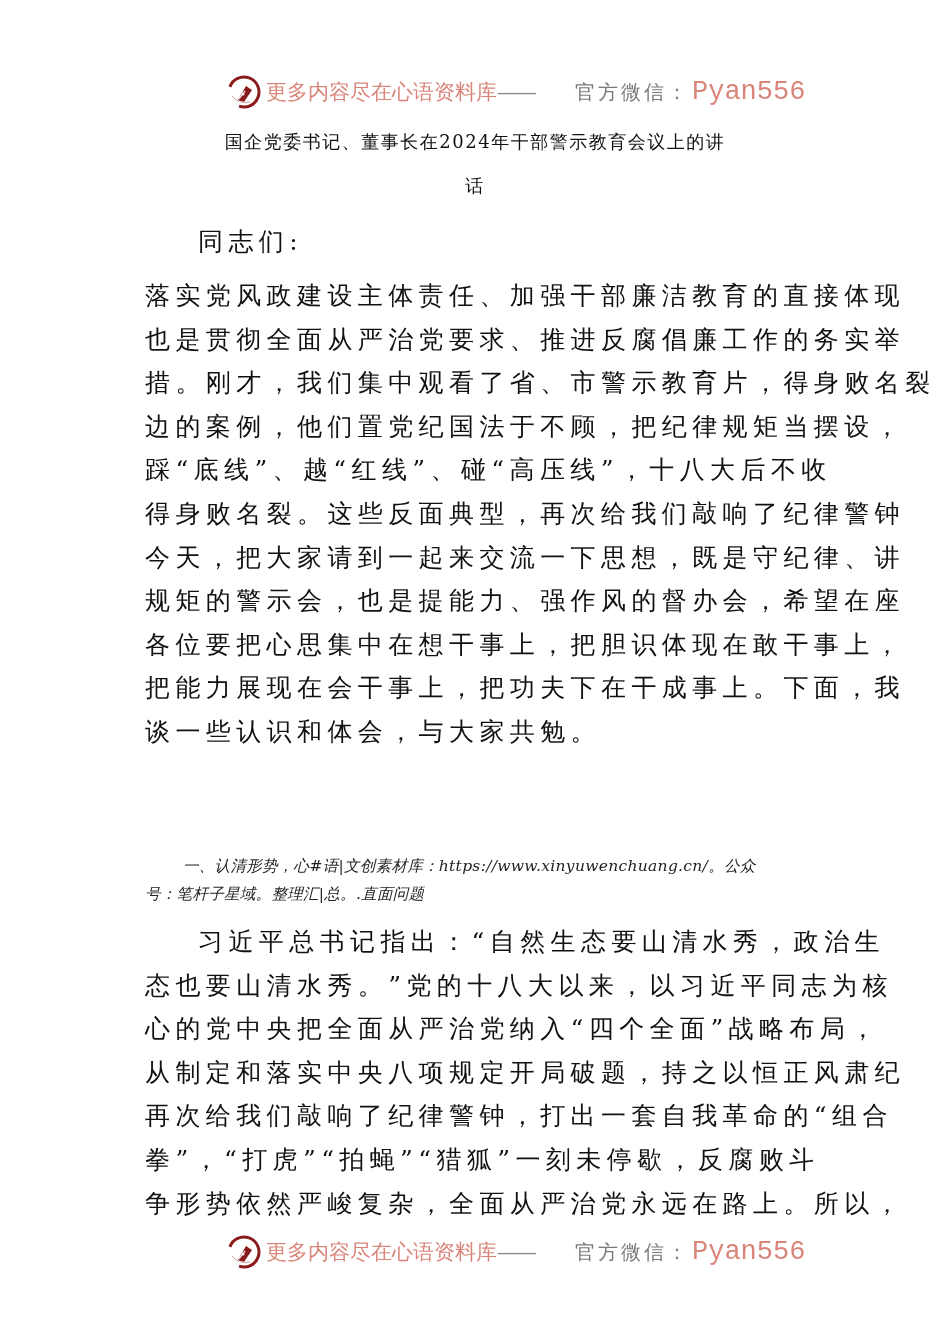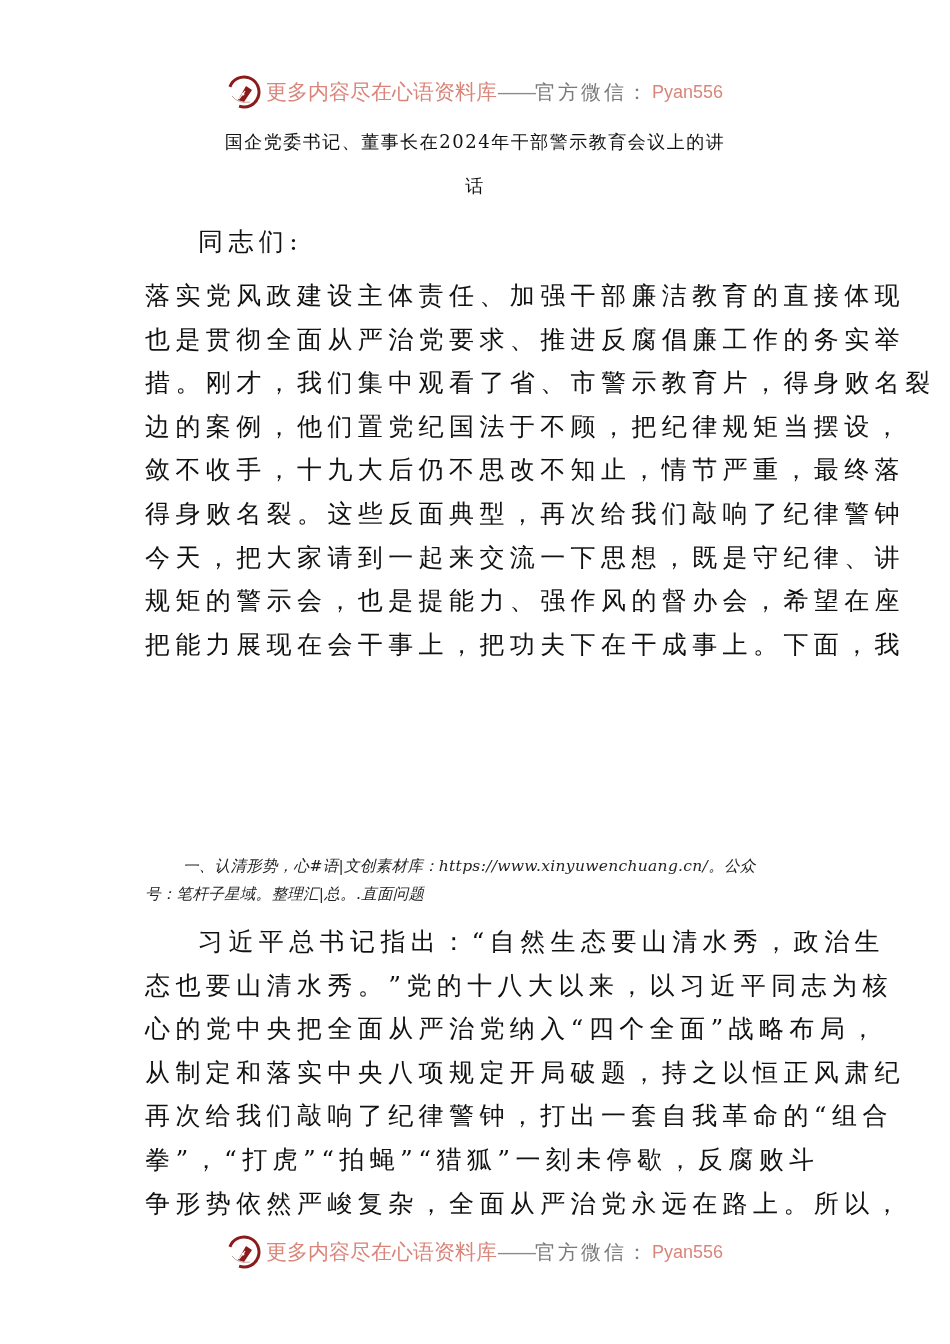--- a/index.html
+++ b/index.html
@@ -46,24 +46,25 @@
     .banner .b-dash {
       font-size: 21px;
       color: #8a8a8a;
       letter-spacing: -2px;
     }
     .banner .b-gray {
       font-family: "DejaVu Serif", "Liberation Serif", serif;
       font-size: 20px;
       color: #7a7a7a;
       letter-spacing: 3px;
+      margin-left: 40px;
     }
     .banner .b-id {
-      font-family: Liberation Sans, sans-serif;
-      font-size: 18px;
+      font-family: Liberation Mono, monospace;
+      font-size: 27px;
       margin-left: 2px;
     }
     .title {
       position: absolute;
       left: 145px;
       width: 660px;
       text-align: center;
       font-size: 18px;
       line-height: 44px;
       top: 120px;
@@ -122,25 +123,27 @@
 
   <div class="body-text" style="top:220px;">
     <span class="line indent">同志们:</span>
   </div>
 
   <div class="body-text" style="top:274px;">
     <span class="line">落实党风政建设主体责任、加强干部廉洁教育的直接体现</span>
     <span class="line">也是贯彻全面从严治党要求、推进反腐倡廉工作的务实举</span>
     <span class="line">措。刚才，我们集中观看了省、市警示教育片，得身败名裂</span>
     <span class="line">边的案例，他们置党纪国法于不顾，把纪律规矩当摆设，</span>
-    <span class="line">敛不收手，十九大后仍不思改不知止，情节严重，最终落</span>
+    <span class="line">踩“底线”、越“红线”、碰“高压线”，十八大后不收</span>
     <span class="line">得身败名裂。这些反面典型，再次给我们敲响了纪律警钟</span>
     <span class="line">今天，把大家请到一起来交流一下思想，既是守纪律、讲</span>
     <span class="line">规矩的警示会，也是提能力、强作风的督办会，希望在座</span>
+    <span class="line">各位要把心思集中在想干事上，把胆识体现在敢干事上，</span>
     <span class="line">把能力展现在会干事上，把功夫下在干成事上。下面，我</span>
+    <span class="line">谈一些认识和体会，与大家共勉。</span>
   </div>
 
   <div class="small-text" style="top:852px;">
     <span class="line" style="padding-left:38px;">一、认清形势，心#语|文创素材库：https://www.xinyuwenchuang.cn/。公众</span>
     <span class="line">号：笔杆子星域。整理汇|总。.直面问题</span>
   </div>
 
   <div class="body-text" style="top:920px;">
     <span class="line indent">习近平总书记指出：“自然生态要山清水秀，政治生</span>
     <span class="line">态也要山清水秀。”党的十八大以来，以习近平同志为核</span>

